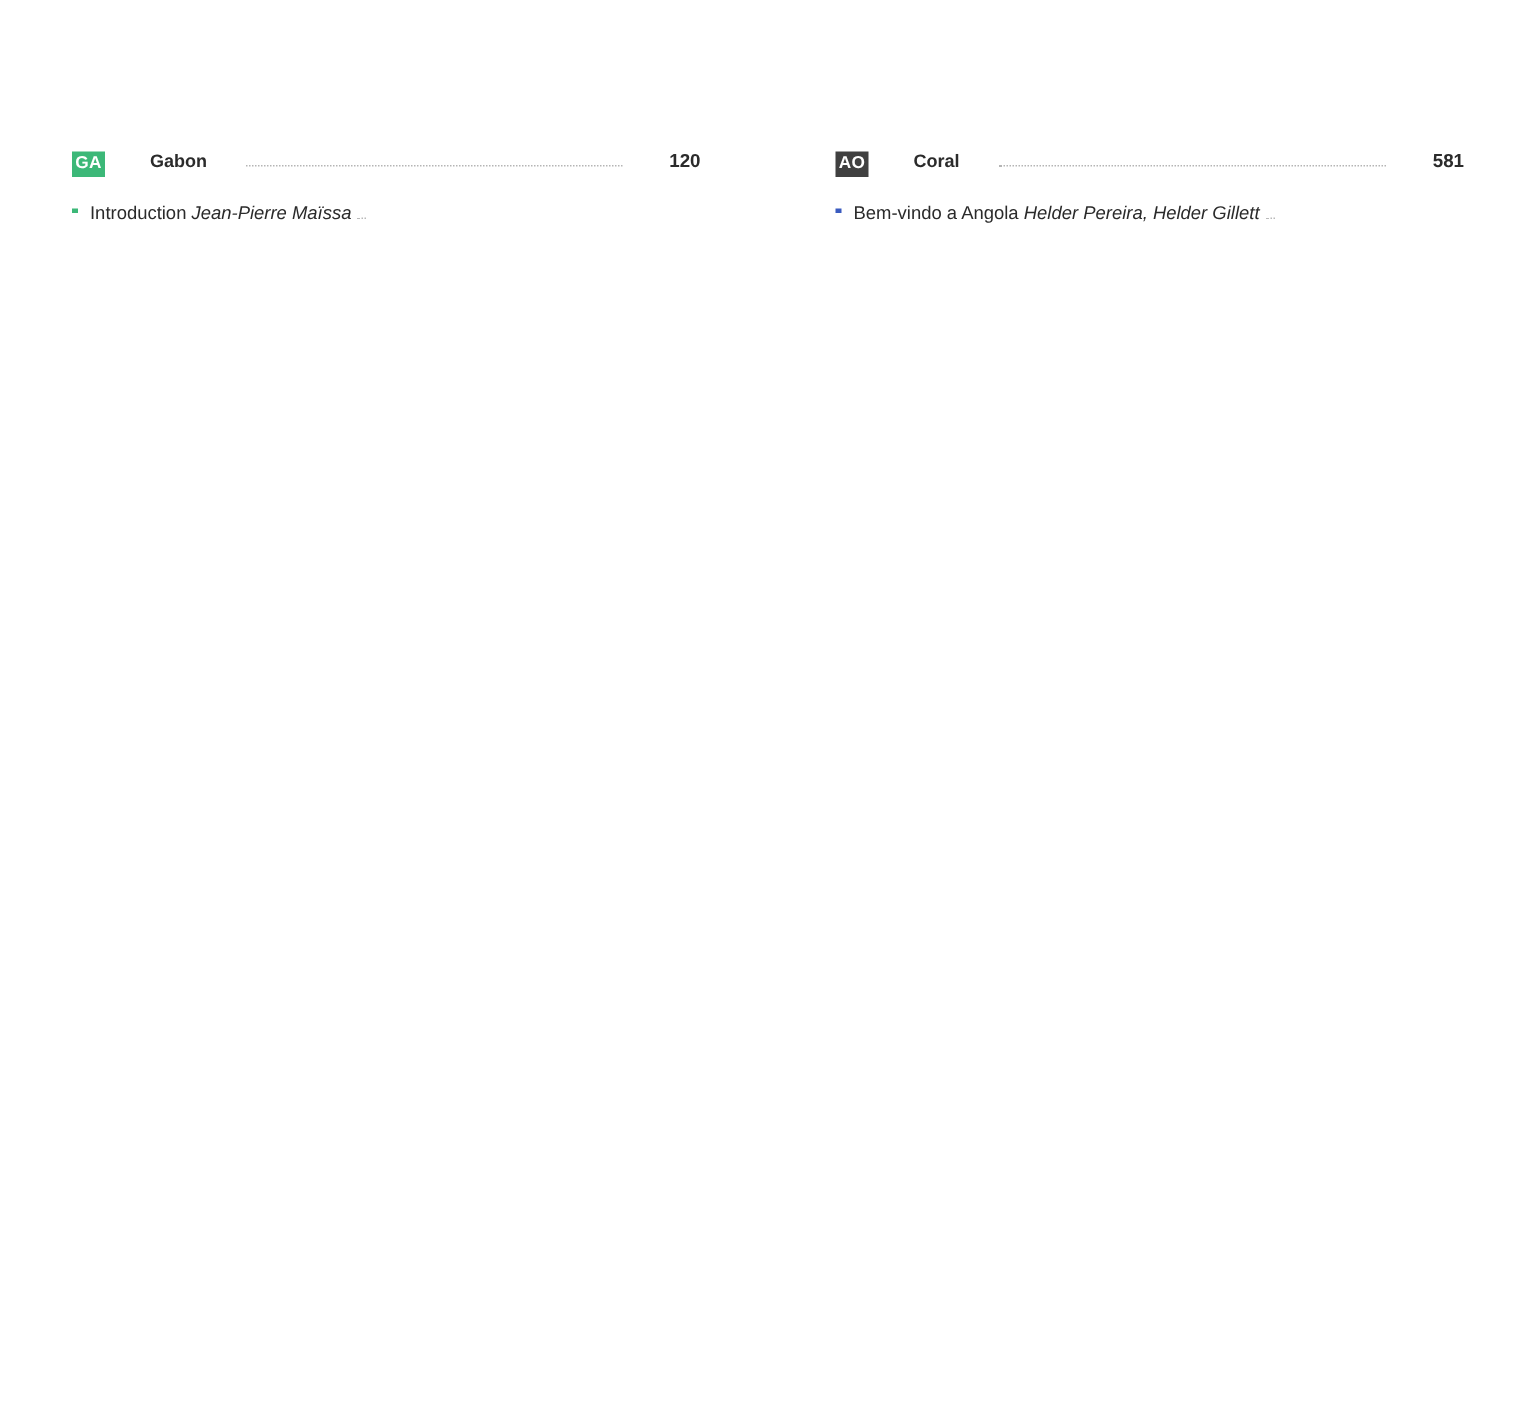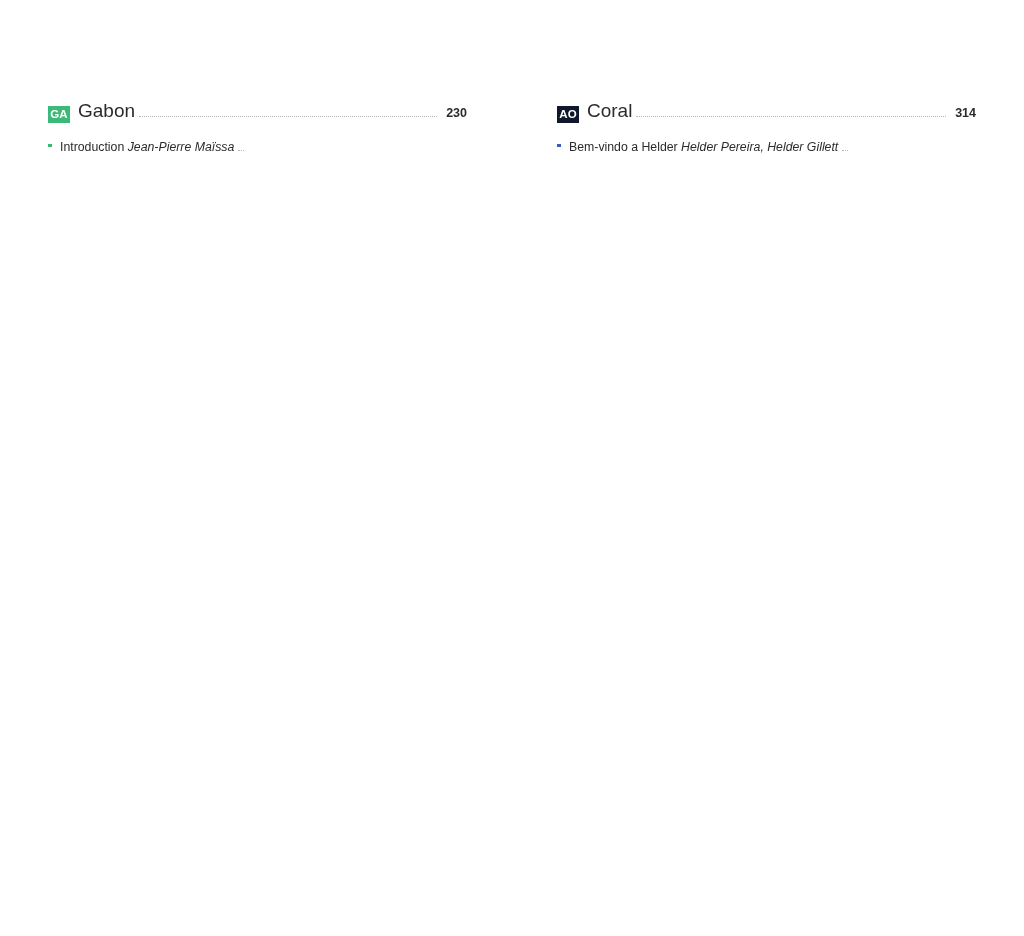--- a/index.html
+++ b/index.html
@@ -42,41 +42,42 @@
     padding-right: 48px;
   }
 
   
   .section { margin-bottom: 0; }
 
   .section-head {
     display: flex;
     align-items: baseline;
     width: 100%;
+    gap: 22px;
   }
   .badge {
     display: inline-block;
     width: 22px;
     height: 17px;
     line-height: 17px;
     text-align: center;
     color: #ffffff;
     font-size: 11.5px;
     font-weight: bold;
     letter-spacing: 0.2px;
     flex: 0 0 auto;
     position: relative;
     top: 1px;
   }
   .badge-GA { background: #3cb878; }
-  .badge-AO { background: #0f172a; }
+  .badge-AO { background: #404040; }
 
   .head-title {
-    font-size: 19px;
-    font-weight: normal;
+    font-size: 12px;
+    font-weight: bold;
     white-space: nowrap;
     padding-left: 8px;
     flex: 0 0 auto;
   }
   .head-leader {
     flex: 1 1 auto;
     border-bottom: 1px dotted #b5b5b5;
     margin: 0 4px 4px 4px;
     min-width: 8px;
   }
@@ -142,45 +143,45 @@
 
 <div class="page">
   <div class="columns">
 
     <div class="col col-left" id="left-col">
         <div class="section">
           <div class="section-head">
             <span class="badge badge-GA">GA</span>
             <span class="head-title">Gabon</span>
             <span class="head-leader"></span>
-            <span class="head-page">230</span>
+            <span class="head-page">120</span>
           </div>
           <div class="entries">
             <div class="entry">
               <span class="bullet bullet-GA"><i></i></span>
               <span class="label"><span>Introduction </span><em>Jean-Pierre Maïssa</em></span>
               <span class="leader"></span>
               <span class="page">162</span>
             </div>
           </div>
         </div>
       </div>
 
     <div class="col col-right" id="right-col">
         <div class="section">
           <div class="section-head">
             <span class="badge badge-AO">AO</span>
             <span class="head-title">Coral</span>
             <span class="head-leader"></span>
-            <span class="head-page">314</span>
+            <span class="head-page">581</span>
           </div>
           <div class="entries">
             <div class="entry">
               <span class="bullet bullet-AO"><i></i></span>
-              <span class="label"><span>Bem-vindo a Helder </span><em>Helder Pereira, Helder Gillett</em></span>
+              <span class="label"><span>Bem-vindo a Angola </span><em>Helder Pereira, Helder Gillett</em></span>
               <span class="leader"></span>
               <span class="page">318</span>
             </div>
           </div>
         </div>
       </div>
 
   </div>
 </div>
 

